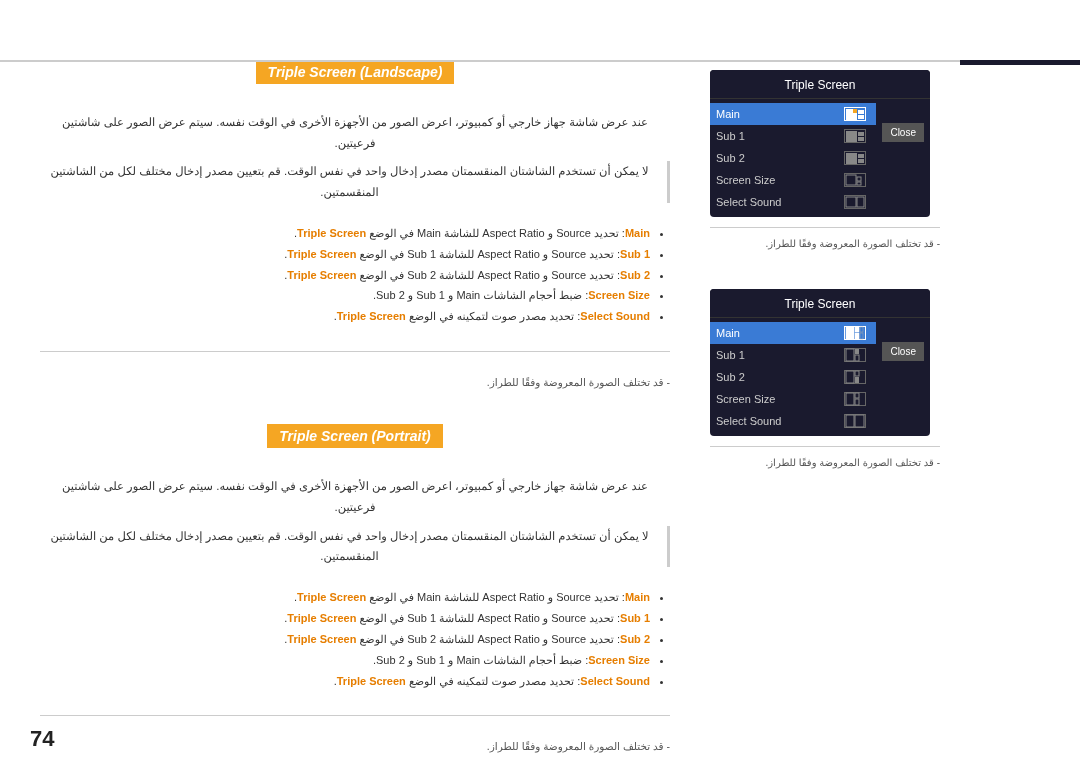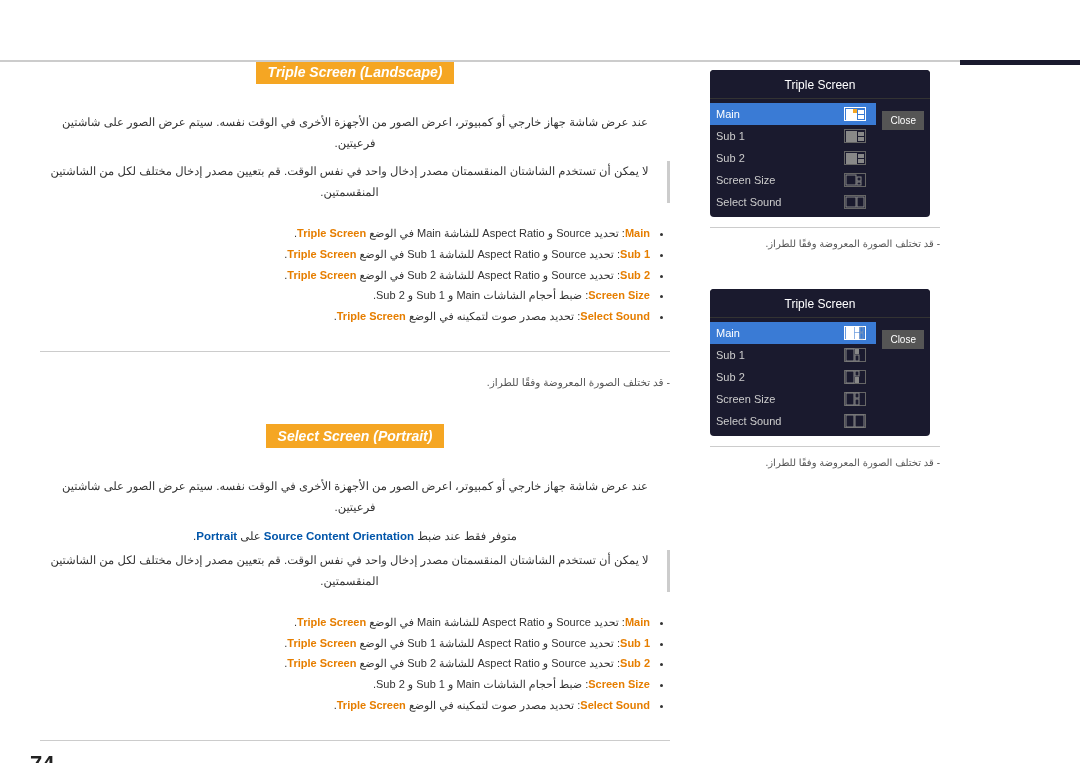--- a/index.html
+++ b/index.html
@@ -201,21 +201,21 @@
     }
 
     .ts-close-btn {
       background: #555;
       color: #fff;
       border: none;
       font-size: 10px;
       padding: 4px 8px;
       cursor: pointer;
       border-radius: 0;
-      margin-top: 4px;
+      margin-top: 16px;
     }
 
     
     .section-landscape {
       margin-top: 20px;
     }
 
     .section-portrait {
       margin-top: 0;
     }
@@ -314,28 +314,25 @@
       </ul>
     </div>
 
     <div class="section-divider"></div>
     <p class="note-line">- قد تختلف الصورة المعروضة وفقًا للطراز.</p>
 
     <div style="margin-top: 36px;"></div>
 
     <div class="section-portrait">
       <div style="text-align:center; margin-bottom:14px;">
-        <span class="section-title">Select Screen (Portrait)</span>
+        <span class="section-title">Triple Screen (Portrait)</span>
       </div>
 
       <p class="arabic-text">
         عند عرض شاشة جهاز خارجي أو كمبيوتر، اعرض الصور من الأجهزة الأخرى في الوقت نفسه. سيتم عرض الصور على شاشتين فرعيتين.
-      </p>
-      <p class="arabic-text" style="margin-bottom: 4px;">
-        متوفر فقط عند ضبط <span class="highlight-blue">Source Content Orientation</span> على <span class="highlight-blue">Portrait</span>.
       </p>
       <p class="arabic-text" style="border-right: 3px solid #ccc; padding-right: 8px; margin-bottom: 10px;">
         لا يمكن أن تستخدم الشاشتان المنقسمتان مصدر إدخال واحد في نفس الوقت. قم بتعيين مصدر إدخال مختلف لكل من الشاشتين المنقسمتين.
       </p>
 
       <ul class="bullet-list">
         <li><span class="kw-orange">Main</span>: تحديد Source و Aspect Ratio للشاشة Main في الوضع <span class="kw-orange">Triple Screen</span>.</li>
         <li><span class="kw-orange">Sub 1</span>: تحديد Source و Aspect Ratio للشاشة Sub 1 في الوضع <span class="kw-orange">Triple Screen</span>.</li>
         <li><span class="kw-orange">Sub 2</span>: تحديد Source و Aspect Ratio للشاشة Sub 2 في الوضع <span class="kw-orange">Triple Screen</span>.</li>
         <li><span class="kw-orange">Screen Size</span>: ضبط أحجام الشاشات Main و Sub 1 و Sub 2.</li>

